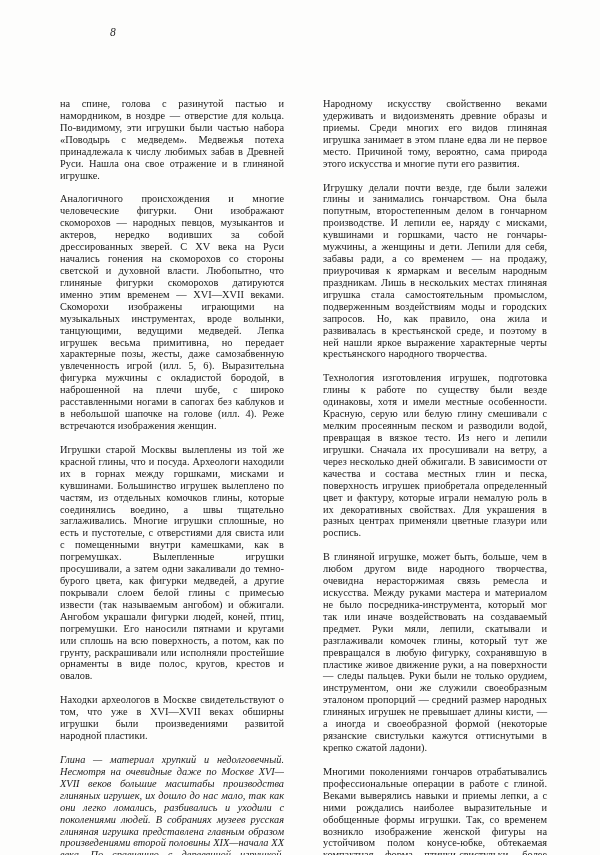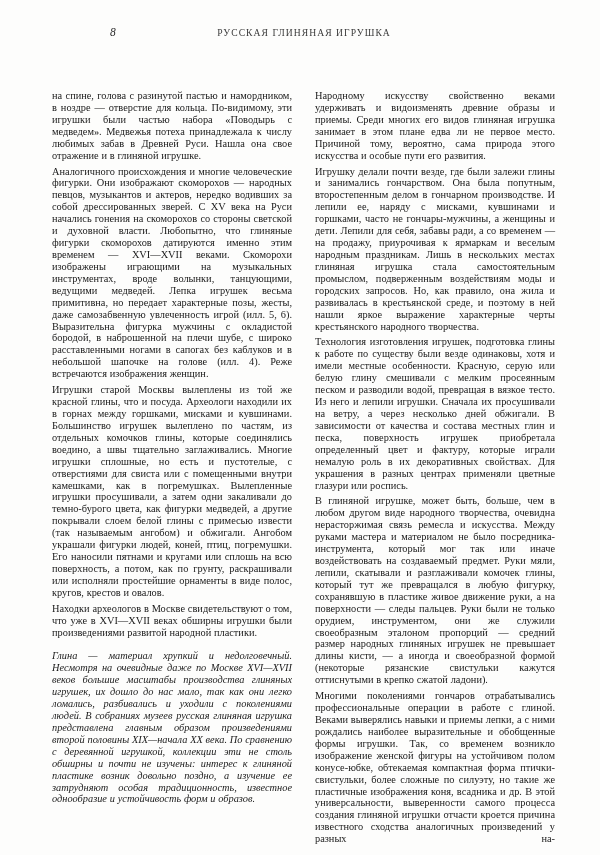--- a/index.html
+++ b/index.html
@@ -53,21 +53,21 @@
     width: 504px;
     height: 750px;
     display: flex;
     gap: 15px;
   }
   .col {
     width: 248px;
     flex: 0 0 248px;
   }
   .col p {
-    margin: 4px;
+    margin: 12px;
     font-size: 10.35px;
     line-height: 11.92px;
     text-align: justify;
     text-align-last: left;
     hyphens: manual;
     -webkit-hyphens: manual;
     word-spacing: 0.02em;
     color: #1a1a1a;
   }
   .col p.gap-before {
@@ -82,35 +82,34 @@
     -webkit-font-smoothing: antialiased;
   }
 </style>
 </head>
 <body>
 
 <div class="page">
 
   <div class="running-head">
     <div class="folio">8</div>
-    <div class="head-title">РУССКАЯ ГЛИНЯНАЯ ИГРУШКА</div>
   </div>
 
   <div class="columns">
 
     <div class="col">
       <p>на спине, голова с разинутой пастью и намордником, в ноздре — отверстие для кольца. По-видимому, эти игрушки были частью набора «Поводырь с медведем». Медвежья потеха принадлежала к числу любимых забав в Древней Руси. Нашла она свое отражение и в глиняной игрушке.</p>
       <p>Аналогичного происхождения и многие человеческие фигурки. Они изображают скоморохов — народных певцов, музыкантов и актеров, нередко водивших за собой дрессированных зверей. С XV века на Руси начались гонения на скоморохов со стороны светской и духовной власти. Любопытно, что глиняные фигурки скоморохов датируются именно этим временем — XVI—XVII веками. Скоморохи изображены играющими на музыкальных инструментах, вроде волынки, танцующими, ведущими медведей. Лепка игрушек весьма примитивна, но передает характерные позы, жесты, даже самозабвенную увлеченность игрой (илл. 5, 6). Выразительна фигурка мужчины с окладистой бородой, в наброшенной на плечи шубе, с широко расставленными ногами в сапогах без каблуков и в небольшой шапочке на голове (илл. 4). Реже встречаются изображения женщин.</p>
       <p>Игрушки старой Москвы вылеплены из той же красной глины, что и посуда. Археологи находили их в горнах между горшками, мисками и кувшинами. Большинство игрушек вылеплено по частям, из отдельных комочков глины, которые соединялись воедино, а швы тщательно заглаживались. Многие игрушки сплошные, но есть и пустотелые, с отверстиями для свиста или с помещенными внутри камешками, как в погремушках. Вылепленные игрушки просушивали, а затем одни закаливали до темно-бурого цвета, как фигурки медведей, а другие покрывали слоем белой глины с примесью извести (так называемым ангобом) и обжигали. Ангобом украшали фигурки людей, коней, птиц, погремушки. Его наносили пятнами и кругами или сплошь на всю поверхность, а потом, как по грунту, раскрашивали или исполняли простейшие орнаменты в виде полос, кругов, крестов и овалов.</p>
       <p>Находки археологов в Москве свидетельствуют о том, что уже в XVI—XVII веках обширны игрушки были произведениями развитой народной пластики.</p>
       <p class="gap-before">Глина — материал хрупкий и недолговечный. Несмотря на очевидные даже по Москве XVI—XVII веков большие масштабы производства глиняных игрушек, их дошло до нас мало, так как они легко ломались, разбивались и уходили с поколениями людей. В собраниях музеев русская глиняная игрушка представлена главным образом произведениями второй половины XIX—начала XX века. По сравнению с деревянной игрушкой, коллекции эти не столь обширны и почти не изучены: интерес к глиняной пластике возник довольно поздно, а изучение ее затрудняют особая традиционность, известное однообразие и устойчивость форм и образов.</p>
     </div>
 
     <div class="col">
-      <p>Народному искусству свойственно веками удерживать и видоизменять древние образы и приемы. Среди многих его видов глиняная игрушка занимает в этом плане едва ли не первое место. Причиной тому, вероятно, сама природа этого искусства и особые пути его развития.</p>
+      <p>Народному искусству свойственно веками удерживать и видоизменять древние образы и приемы. Среди многих его видов глиняная игрушка занимает в этом плане едва ли не первое место. Причиной тому, вероятно, сама природа этого искусства и многие пути его развития.</p>
       <p>Игрушку делали почти везде, где были залежи глины и занимались гончарством. Она была попутным, второстепенным делом в гончарном производстве. И лепили ее, наряду с мисками, кувшинами и горшками, часто не гончары-мужчины, а женщины и дети. Лепили для себя, забавы ради, а со временем — на продажу, приурочивая к ярмаркам и веселым народным праздникам. Лишь в нескольких местах глиняная игрушка стала самостоятельным промыслом, подверженным воздействиям моды и городских запросов. Но, как правило, она жила и развивалась в крестьянской среде, и поэтому в ней нашли яркое выражение характерные черты крестьянского народного творчества.</p>
       <p>Технология изготовления игрушек, подготовка глины к работе по существу были везде одинаковы, хотя и имели местные особенности. Красную, серую или белую глину смешивали с мелким просеянным песком и разводили водой, превращая в вязкое тесто. Из него и лепили игрушки. Сначала их просушивали на ветру, а через несколько дней обжигали. В зависимости от качества и состава местных глин и песка, поверхность игрушек приобретала определенный цвет и фактуру, которые играли немалую роль в их декоративных свойствах. Для украшения в разных центрах применяли цветные глазури или роспись.</p>
       <p>В глиняной игрушке, может быть, больше, чем в любом другом виде народного творчества, очевидна нерасторжимая связь ремесла и искусства. Между руками мастера и материалом не было посредника-инструмента, который мог так или иначе воздействовать на создаваемый предмет. Руки мяли, лепили, скатывали и разглаживали комочек глины, который тут же превращался в любую фигурку, сохранявшую в пластике живое движение руки, а на поверхности — следы пальцев. Руки были не только орудием, инструментом, они же служили своеобразным эталоном пропорций — средний размер народных глиняных игрушек не превышает длины кисти, — а иногда и своеобразной формой (некоторые рязанские свистульки кажутся оттиснутыми в крепко сжатой ладони).</p>
       <p class="last-justified">Многими поколениями гончаров отрабатывались профессиональные операции в работе с глиной. Веками выверялись навыки и приемы лепки, а с ними рождались наиболее выразительные и обобщенные формы игрушки. Так, со временем возникло изображение женской фигуры на устойчивом полом конусе-юбке, обтекаемая компактная форма птички-свистульки, более сложные по силуэту, но такие же пластичные изображения коня, всадника и др. В этой универсальности, выверенности самого процесса создания глиняной игрушки отчасти кроется причина известного сходства аналогичных произведений у разных на-</p>
     </div>
 
   </div>
 </div>
 
 </body></html>

